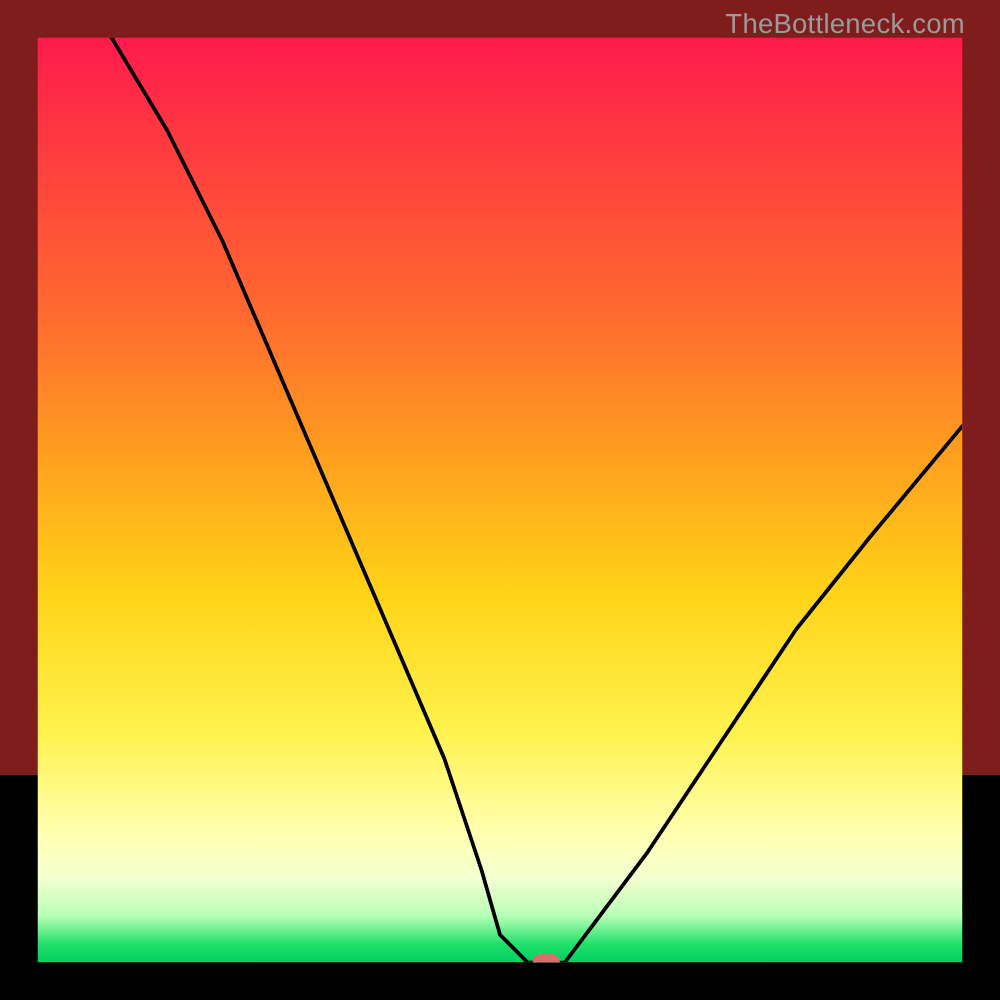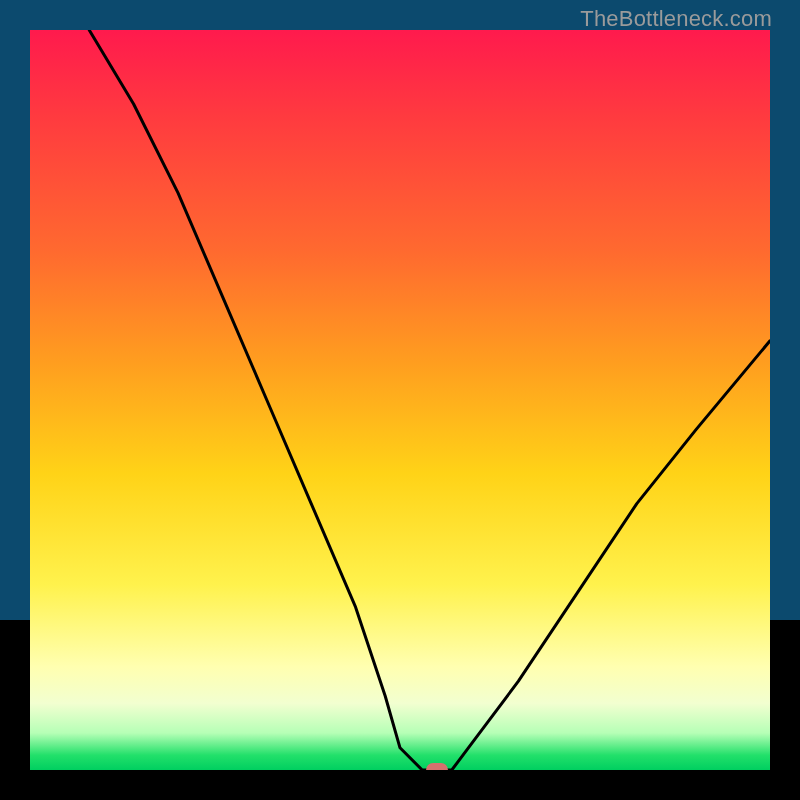--- a/index.html
+++ b/index.html
@@ -8,21 +8,21 @@
     width: 800px;
     height: 800px;
     background: #000;
     font-family: Arial, Helvetica, sans-serif;
     overflow: hidden;
   }
   .stage {
     position: relative;
     width: 800px;
     height: 620px;
-    background: #0c4a6e;
+    background: #7f1d1d;
   }
   .plot-area {
     position: absolute;
     left: 30px;
     top: 30px;
     width: 740px;
     height: 740px;
     overflow: hidden;
   }
   

